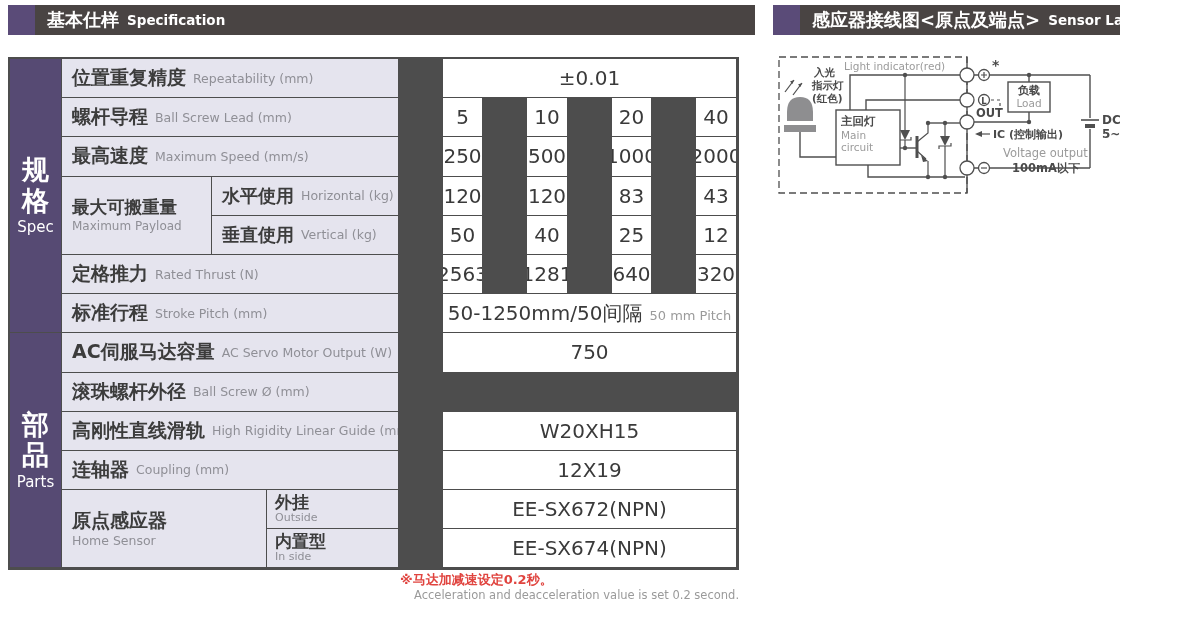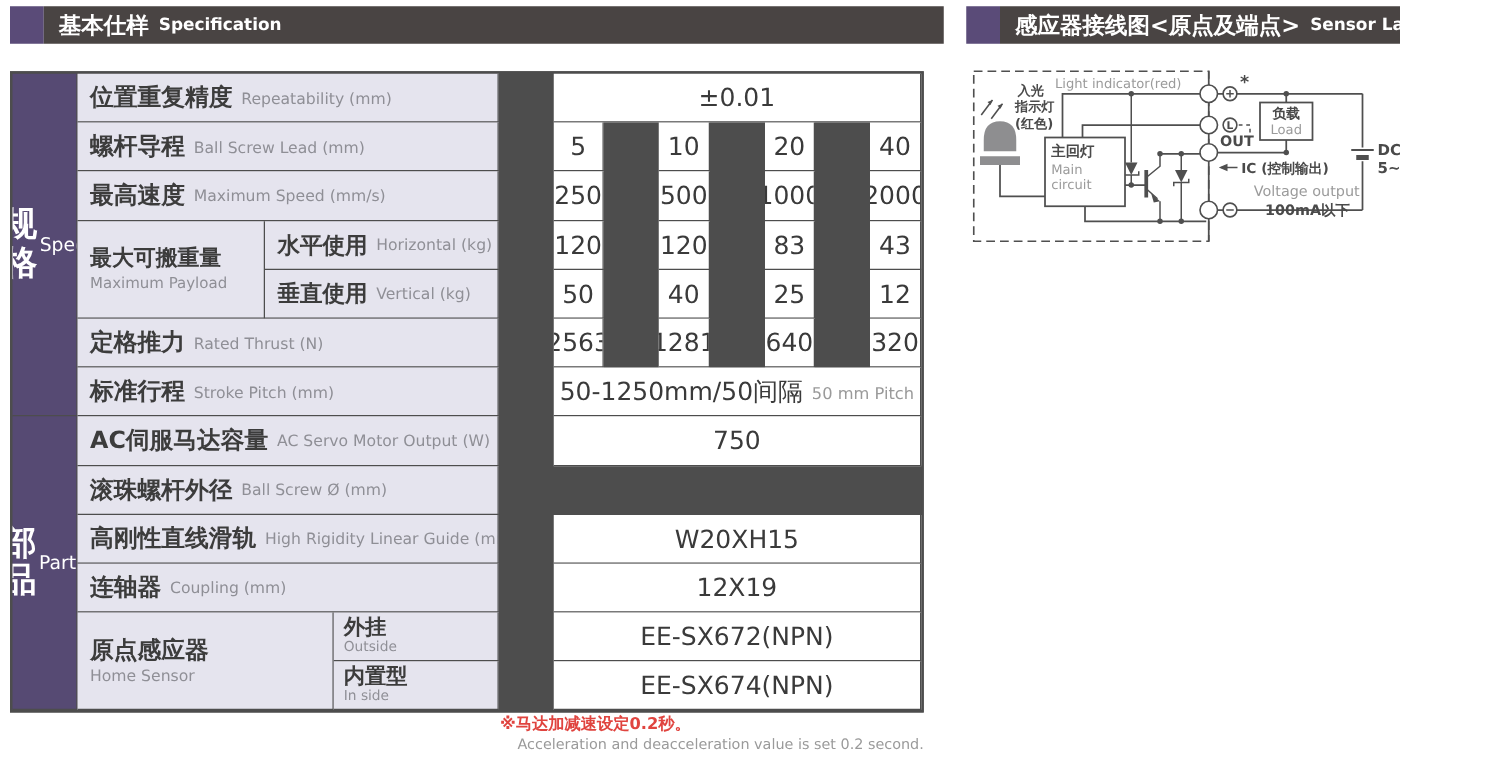--- a/index.html
+++ b/index.html
@@ -17,21 +17,21 @@
   .hdr-right{left:773px;width:419px;}
 
   
   .spec-table{position:absolute;left:8px;top:57px;
     display:grid;
     grid-template-columns:52px 150px 55px 132px 84px 85px 84px 85px;
     grid-template-rows:repeat(13,39.2px);
     border:2px solid #4d4d4d;background:#4d4d4d;}
   .tc{border-right:1px solid #4d4d4d;border-bottom:1px solid #4d4d4d;
       box-sizing:border-box;overflow:hidden;}
-  .side{background:#564a73;color:#fff;display:flex;flex-direction:row;
+  .side{background:#564a73;color:#fff;display:flex;flex-direction:column;
         align-items:center;justify-content:center;gap:2px;}
   .side .big{font-size:27px;font-weight:700;line-height:1.12;width:30px;
              text-align:center;word-break:break-all;}
   .side .small{font-size:15px;}
   .lab{background:#e5e4ee;display:flex;align-items:baseline;gap:7px;
        padding:0 4px 0 10px;align-items:center;}
   .lab .zh{font-size:19px;font-weight:600;color:#3c3c3c;white-space:nowrap;}
   .lab .en{font-size:12.5px;color:#8f8f96;white-space:nowrap;}
   .lab-stack{background:#e5e4ee;display:flex;flex-direction:column;
              justify-content:center;padding-left:10px;}

